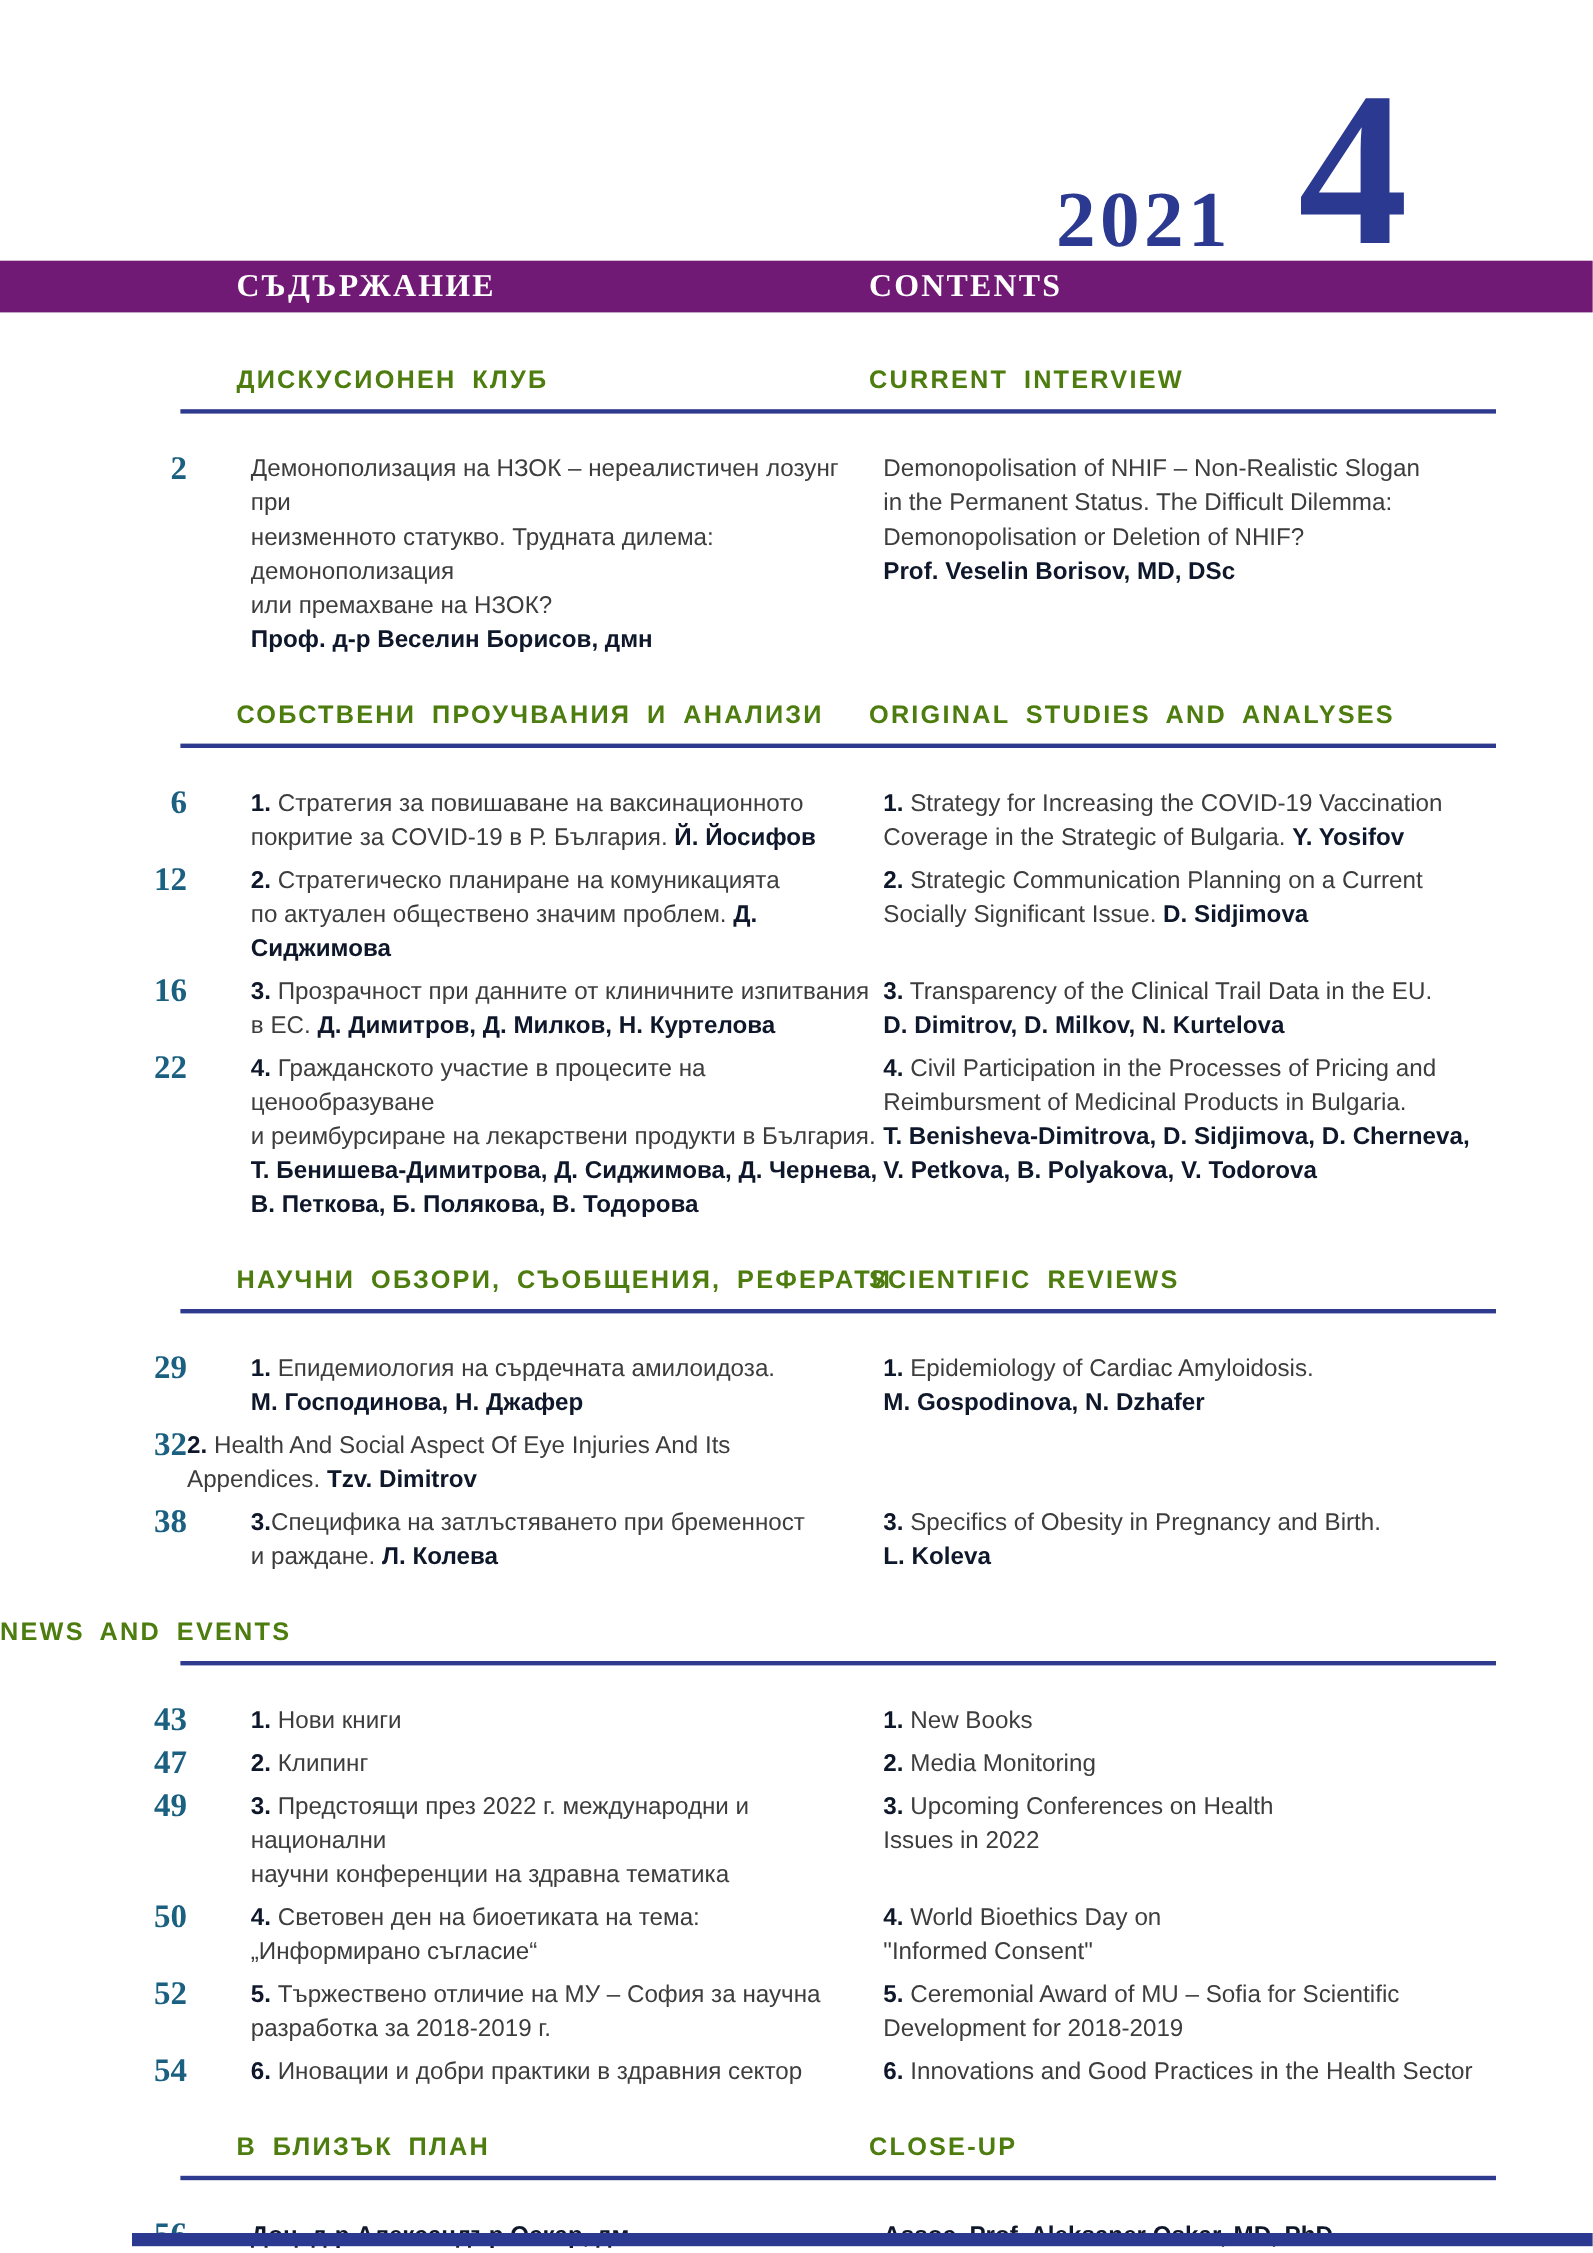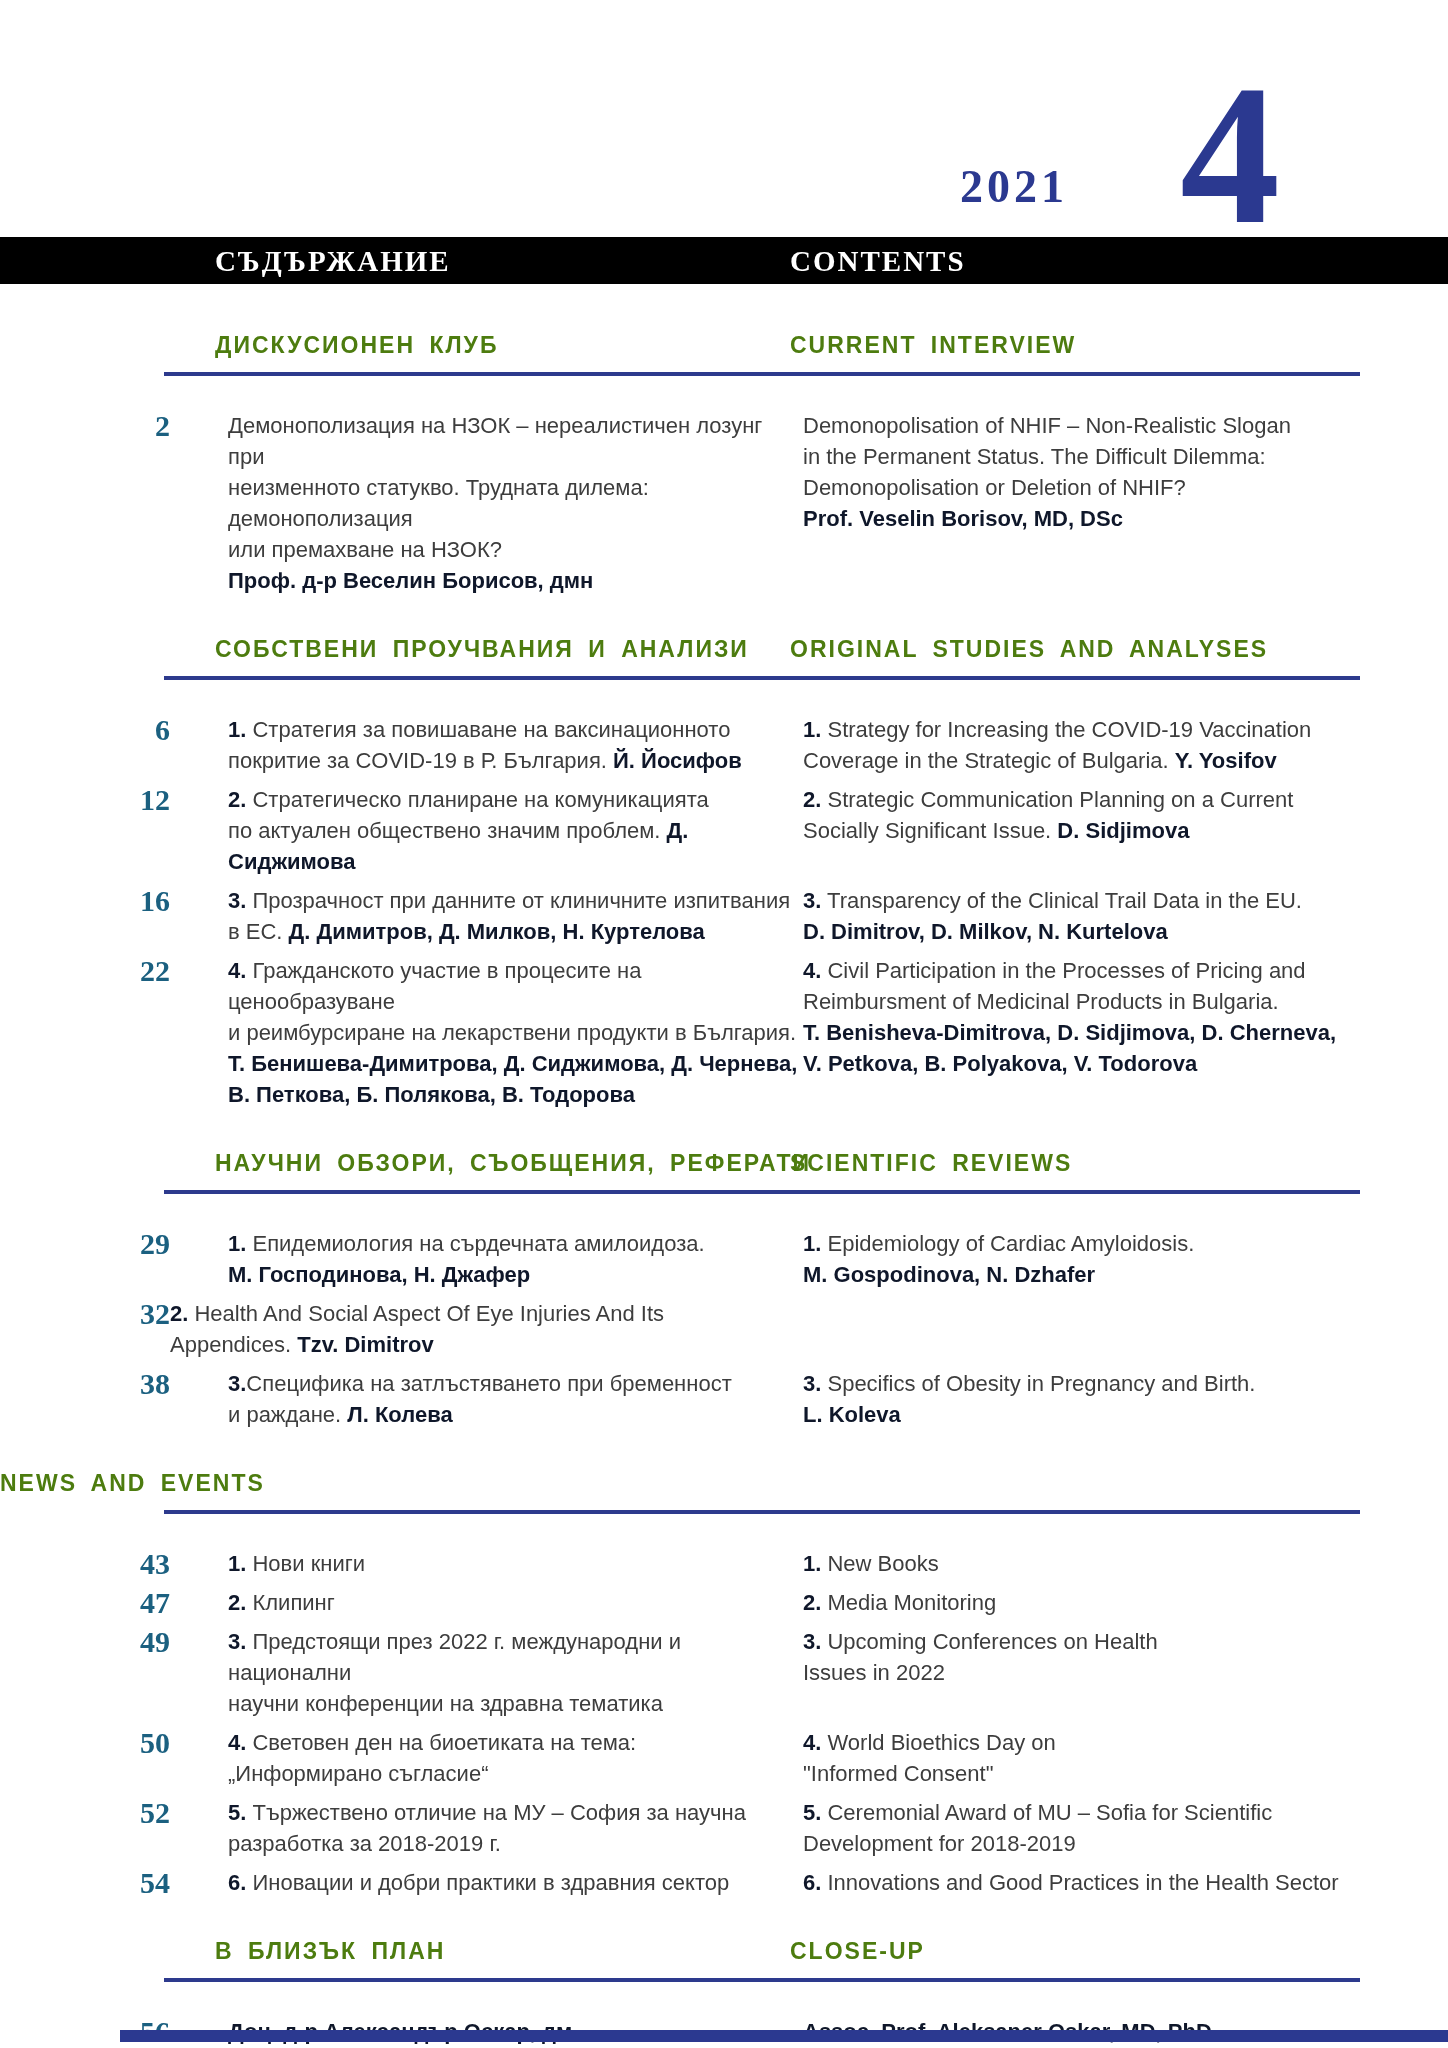--- a/index.html
+++ b/index.html
@@ -3,31 +3,31 @@
 <meta charset="utf-8">
 <style>
   html,body{margin:0;padding:0;}
   body{
     width:1448px;height:2048px;position:relative;background:#ffffff;
     font-family:"Liberation Sans", sans-serif;color:#3d3d3d;
     overflow:hidden;
   }
   .year{
     position:absolute;top:164px;left:960px;line-height:1;
-    font-family:"Liberation Serif", serif;font-weight:bold;font-size:46px;
+    font-family:"Liberation Serif", serif;font-weight:bold;font-size:72px;
     letter-spacing:4px;color:#2b3990;
   }
   .issue{
     position:absolute;top:55px;left:1180px;line-height:1;
     font-family:"Liberation Serif", serif;font-weight:bold;font-size:200px;
     color:#2b3990;
   }
   .titlebar{
     position:absolute;top:237px;left:0;width:1448px;height:47px;
-    background:#000000;
+    background:#701a75;
   }
   .titlebar span{
     position:absolute;top:50%;transform:translateY(-50%);
     color:#ffffff;font-family:"Liberation Serif", serif;font-weight:bold;
     font-size:29px;letter-spacing:2px;white-space:nowrap;
   }
   .bar-bg{left:215px;}
   .bar-en{left:790px;}
   #sections{position:absolute;top:332px;left:0;width:1448px;}
   section{margin:0 0 40px 0;}

